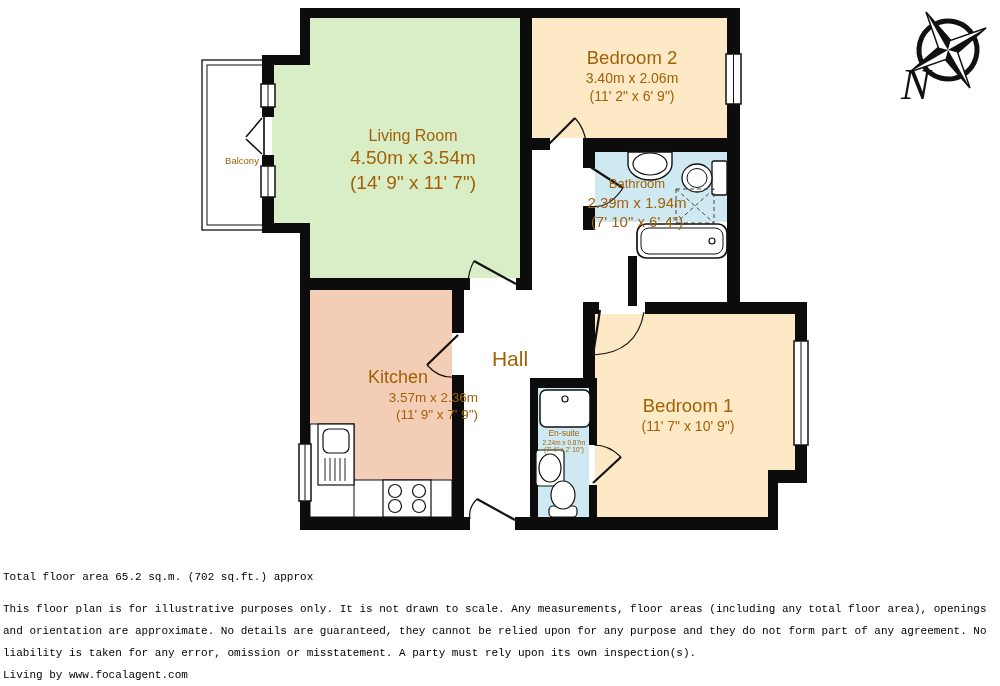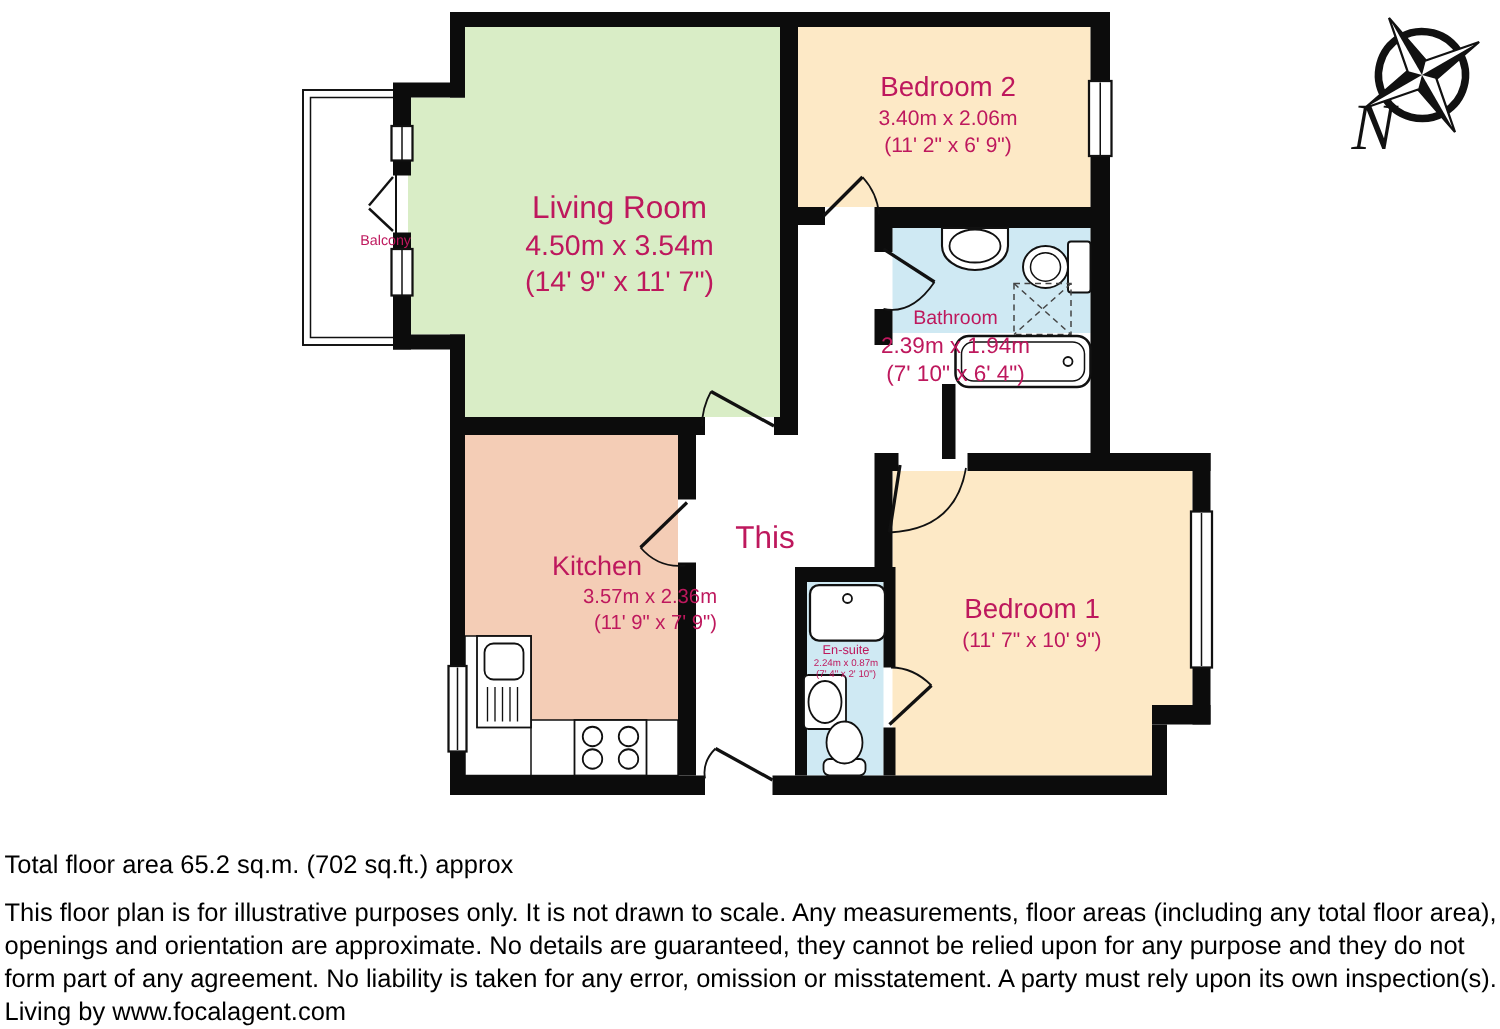--- a/index.html
+++ b/index.html
@@ -1,35 +1,35 @@
 <!DOCTYPE html>
 <html><head>
 <meta charset="utf-8">
 <style>
   html,body{margin:0;padding:0;background:#fff;}
   body{font-family:"Liberation Sans", sans-serif;}
   .canvas{position:relative;width:1000px;height:686px;background:#fff;overflow:hidden;}
   .plan-svg{position:absolute;left:0;top:0;}
-  .room-label{position:absolute;text-align:center;color:#be185d;line-height:1.28;}
+  .room-label{position:absolute;text-align:center;color:#a16207;line-height:1.28;}
   .room-label .rname{white-space:nowrap;}
   .room-label .rdim{white-space:nowrap;}
-  .lbl-lg .rname{font-size:21px;}
+  .lbl-lg .rname{font-size:16px;}
   .lbl-lg .rdim{font-size:19px;}
   .lbl-md .rname{font-size:18.5px;}
   .lbl-md .rdim{font-size:14px;}
   .lbl-kitchen .rname{font-size:18px;}
   .lbl-kitchen .rdim{font-size:13.5px;text-align:right;}
-  .lbl-sm .rname{font-size:13px;margin-top:28px;}
+  .lbl-sm .rname{font-size:13px;}
   .lbl-sm .rdim{font-size:15px;}
   .lbl-xs{line-height:1.15;}
   .lbl-xs .rname{font-size:8.5px;}
   .lbl-xs .rdim{font-size:6.5px;}
   .lbl-hall .rname{font-size:21px;}
-  .lbl-balcony .rname{font-size:9.5px;text-align:right;}
-  .footer{position:absolute;left:3px;top:566px;width:995px;color:#000;font-size:17px;}
+  .lbl-balcony .rname{font-size:9.5px;}
+  .footer{position:absolute;left:3px;top:566px;width:995px;color:#000;font-size:11px;font-family:Liberation Mono, monospace;}
   .footer p{margin:0;line-height:22px;}
   .footer .total{margin-bottom:10px;}
 </style>
 </head>
 <body>
 
 <div class="canvas">
 
   <svg class="plan-svg" width="1000" height="560" viewBox="0 0 1000 560">
 
@@ -233,21 +233,21 @@
     <div class="rdim">(7' 10" x 6' 4")</div>
   </div>
 
   <div class="room-label lbl-kitchen" style="left:318px;top:366px;width:160px;">
     <div class="rname">Kitchen</div>
     <div class="rdim">3.57m x 2.36m</div>
     <div class="rdim">(11' 9" x 7' 9")</div>
   </div>
 
   <div class="room-label lbl-hall" style="left:465px;top:346px;width:90px;">
-    <div class="rname">This</div>
+    <div class="rname">Hall</div>
   </div>
 
   <div class="room-label lbl-md" style="left:603px;top:394px;width:170px;">
     <div class="rname">Bedroom 1</div>
     <div class="rdim">(11' 7" x 10' 9")</div>
   </div>
 
   <div class="room-label lbl-xs" style="left:528px;top:429px;width:72px;">
     <div class="rname">En-suite</div>
     <div class="rdim">2.24m x 0.87m</div>

